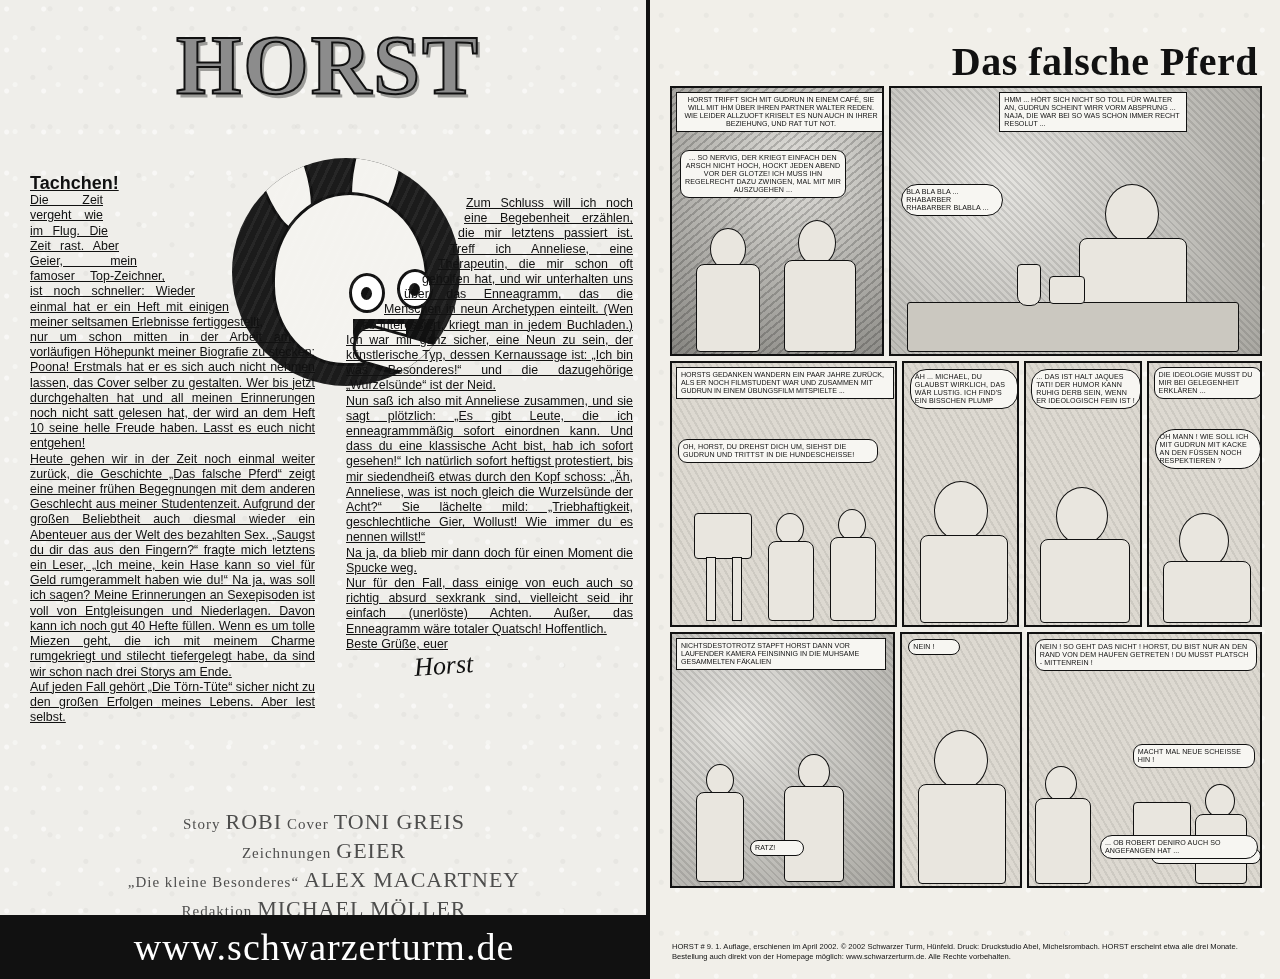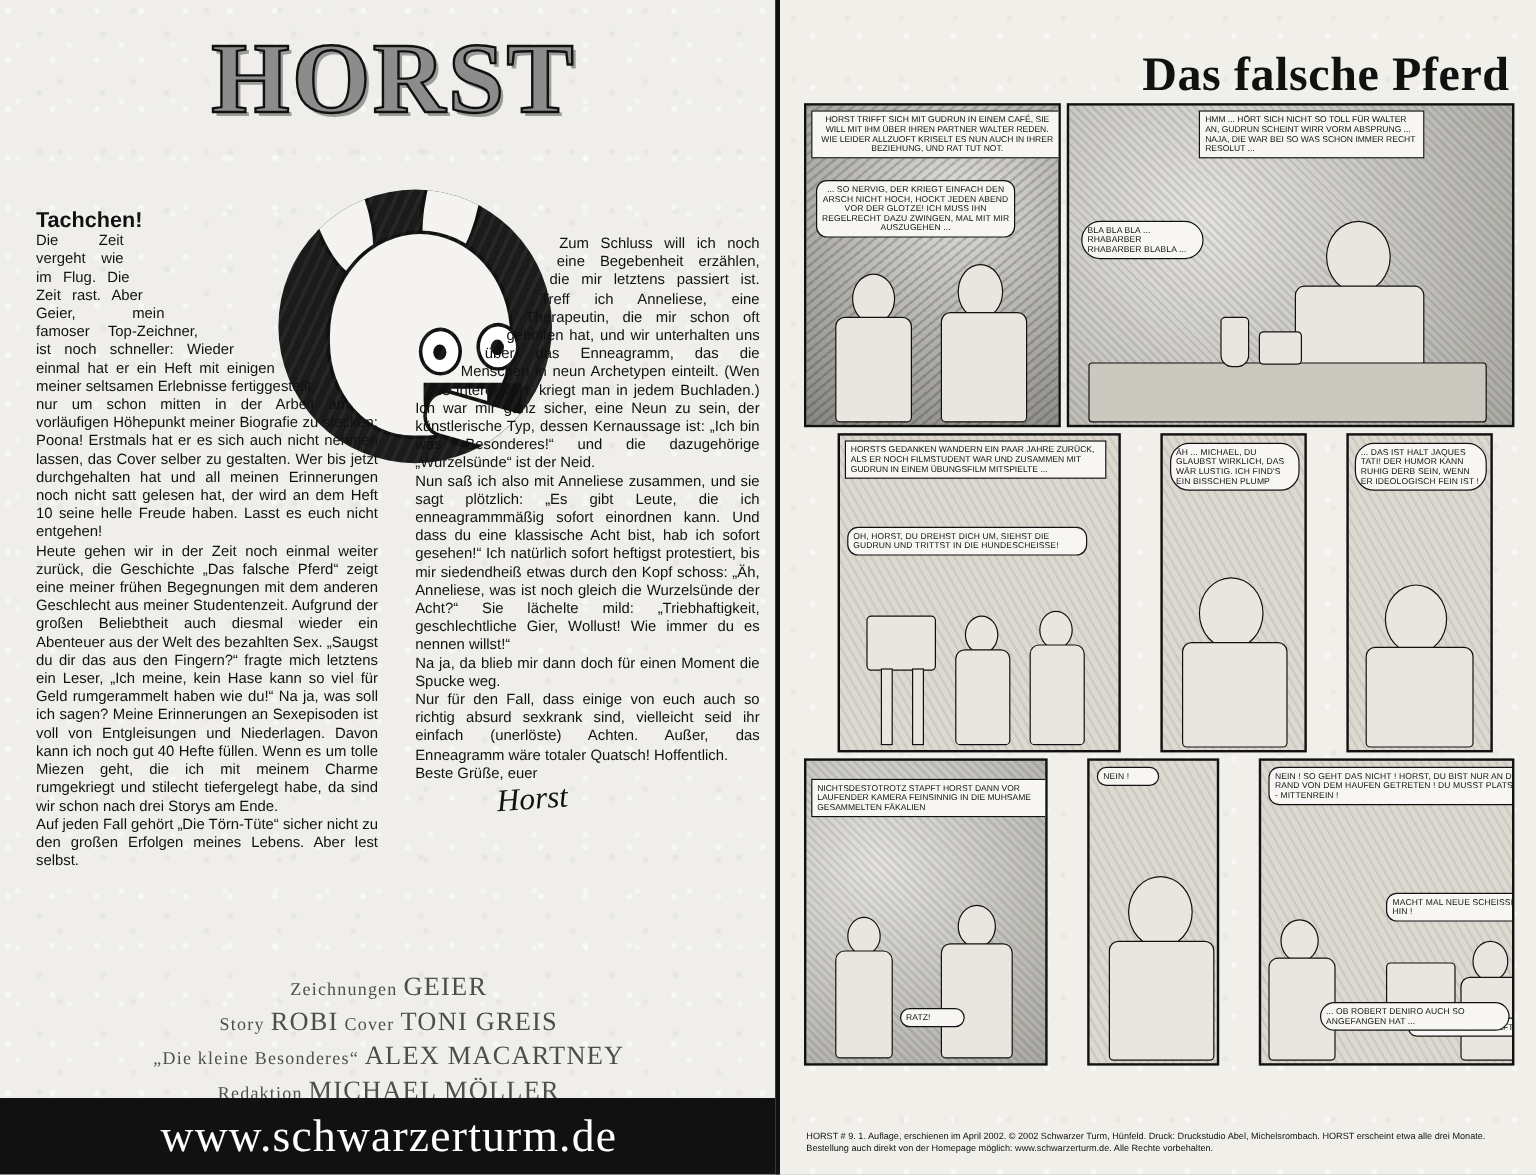--- a/index.html
+++ b/index.html
@@ -83,21 +83,21 @@
     position:absolute;left:0;top:0;width:100%;height:100%;
     background:repeating-linear-gradient(115deg, rgba(255,255,255,.05) 0 3px, rgba(0,0,0,0) 3px 9px);
   }
 
   .col{
     position:absolute;
     font-family:"Liberation Sans", sans-serif;
     font-size:12.4px;line-height:15.2px;
     color:#111;
     text-align:justify;
-    -webkit-hyphens:auto;hyphens:auto;
+    -webkit-hyphens:auto;hyphens:auto;text-decoration:underline;
   }
   .col-left{left:30px;top:176px;width:285px;}
   .col-right{left:346px;top:196px;width:287px;}
   .col p{margin:0 0 0 0;}
   .col .hd{
     font-size:18px;font-weight:bold;margin-bottom:2px;text-align:left;
   }
   .flow-pad{
     float:right;clear:right;width:215px;height:14px;
   }
@@ -175,21 +175,20 @@
   .panel.dark{
     background-image:
       repeating-linear-gradient(-40deg, rgba(0,0,0,.18) 0 2px, rgba(0,0,0,0) 2px 6px),
       radial-gradient(circle at 60% 30%, rgba(255,255,255,.35), rgba(0,0,0,.35));
     text-align: center;
   }
   .panel.light{
     background:#ddd9d1;
     background-image:
       repeating-linear-gradient(60deg, rgba(0,0,0,.07) 0 2px, rgba(0,0,0,0) 2px 6px);
-    margin-left: 28px;
   }
   .bubble{
     position:absolute;
     background:#f7f6f2;
     border:1.6px solid #111;
     border-radius:9px;
     padding:3px 4px;
     font-family:"Liberation Sans", sans-serif;
     font-size:7.1px;line-height:8.1px;
     color:#111;
@@ -281,28 +280,28 @@
       <p>Zum Schluss will ich noch eine Begebenheit erzählen, die mir letztens passiert ist. Treff ich Anneliese, eine Therapeutin, die mir schon oft geholfen hat, und wir unterhalten uns über das Enneagramm, das die Menschen in neun Archetypen einteilt. (Wen es interessiert, kriegt man in jedem Buchladen.) Ich war mir ganz sicher, eine Neun zu sein, der künstlerische Typ, dessen Kernaussage ist: „Ich bin was Besonderes!“ und die dazugehörige „Wurzelsünde“ ist der Neid.</p>
       <p>Nun saß ich also mit Anneliese zusammen, und sie sagt plötzlich: „Es gibt Leute, die ich enneagrammmäßig sofort einordnen kann. Und dass du eine klassische Acht bist, hab ich sofort gesehen!“ Ich natürlich sofort heftigst protestiert, bis mir siedendheiß etwas durch den Kopf schoss: „Äh, Anneliese, was ist noch gleich die Wurzelsünde der Acht?“ Sie lächelte mild: „Triebhaftigkeit, geschlechtliche Gier, Wollust! Wie immer du es nennen willst!“</p>
       <p>Na ja, da blieb mir dann doch für einen Moment die Spucke weg.</p>
       <p>Nur für den Fall, dass einige von euch auch so richtig absurd sexkrank sind, vielleicht seid ihr einfach (unerlöste) Achten. Außer, das Enneagramm wäre totaler Quatsch! Hoffentlich.</p>
       <p>Beste Grüße, euer</p>
       <div class="signature">Horst</div>
     </div>
 
     <div class="credits">
       <div class="line">
-        <span class="small">Zeichnungen</span>
-        <span class="name">GEIER</span>
-      </div>
-      <div class="line">
         <span class="small">Story</span>
         <span class="name">ROBI</span>
         <span class="small">Cover</span>
         <span class="name">TONI GREIS</span>
+      </div>
+      <div class="line">
+        <span class="small">Zeichnungen</span>
+        <span class="name">GEIER</span>
       </div>
       <div class="line">
         <span class="small">„Die kleine Besonderes“</span>
         <span class="name">ALEX MACARTNEY</span>
       </div>
       <div class="line">
         <span class="small">Redaktion</span>
         <span class="name">MICHAEL MÖLLER</span>
       </div>
     </div>
@@ -355,25 +354,31 @@
           <div class="fig head" style="left:30px;top:118px;width:52px;height:58px;"></div>
           <div class="fig body" style="left:16px;top:172px;width:86px;height:86px;"></div>
         </div>
 
         <div class="panel light" style="width:118px;height:262px;">
           <div class="bubble round" style="left:5px;top:6px;width:100px;">... DAS IST HALT JAQUES TATI! DER HUMOR KANN RUHIG DERB SEIN, WENN ER IDEOLOGISCH FEIN IST !</div>
           <div class="fig head" style="left:30px;top:124px;width:50px;height:56px;"></div>
           <div class="fig body" style="left:14px;top:176px;width:88px;height:82px;"></div>
         </div>
 
+        <div class="panel light" style="width:116px;height:262px;">
+          <div class="bubble" style="left:5px;top:4px;width:98px;">DIE IDEOLOGIE MUSST DU MIR BEI GELEGENHEIT ERKLÄREN ...</div>
+          <div class="bubble cloud" style="left:6px;top:66px;width:96px;">OH MANN ! WIE SOLL ICH MIT GUDRUN MIT KACKE AN DEN FÜSSEN NOCH RESPEKTIEREN ?</div>
+          <div class="fig head" style="left:30px;top:150px;width:48px;height:54px;"></div>
+          <div class="fig body" style="left:14px;top:198px;width:86px;height:60px;"></div>
+        </div>
       </div>
 
       <div class="row">
         <div class="panel" style="width:222px;height:252px;">
-          <div class="caption" style="left:4px;top:4px;width:200px;margin-top:11px;">NICHTSDESTOTROTZ STAPFT HORST DANN VOR LAUFENDER KAMERA FEINSINNIG IN DIE MUHSAME GESAMMELTEN FÄKALIEN</div>
+          <div class="caption" style="left:4px;top:4px;width:200px;">NICHTSDESTOTROTZ STAPFT HORST DANN VOR LAUFENDER KAMERA FEINSINNIG IN DIE MUHSAME GESAMMELTEN FÄKALIEN</div>
           <div class="fig head" style="left:34px;top:130px;width:26px;height:30px;"></div>
           <div class="fig body" style="left:24px;top:158px;width:46px;height:88px;"></div>
           <div class="fig head" style="left:126px;top:120px;width:30px;height:34px;"></div>
           <div class="fig body" style="left:112px;top:152px;width:58px;height:94px;"></div>
           <div class="bubble" style="left:78px;top:206px;width:44px;">RATZ!</div>
         </div>
 
         <div class="panel light" style="width:118px;height:252px;">
           <div class="bubble" style="left:6px;top:5px;width:42px;">NEIN !</div>
           <div class="fig head" style="left:32px;top:96px;width:52px;height:58px;"></div>

